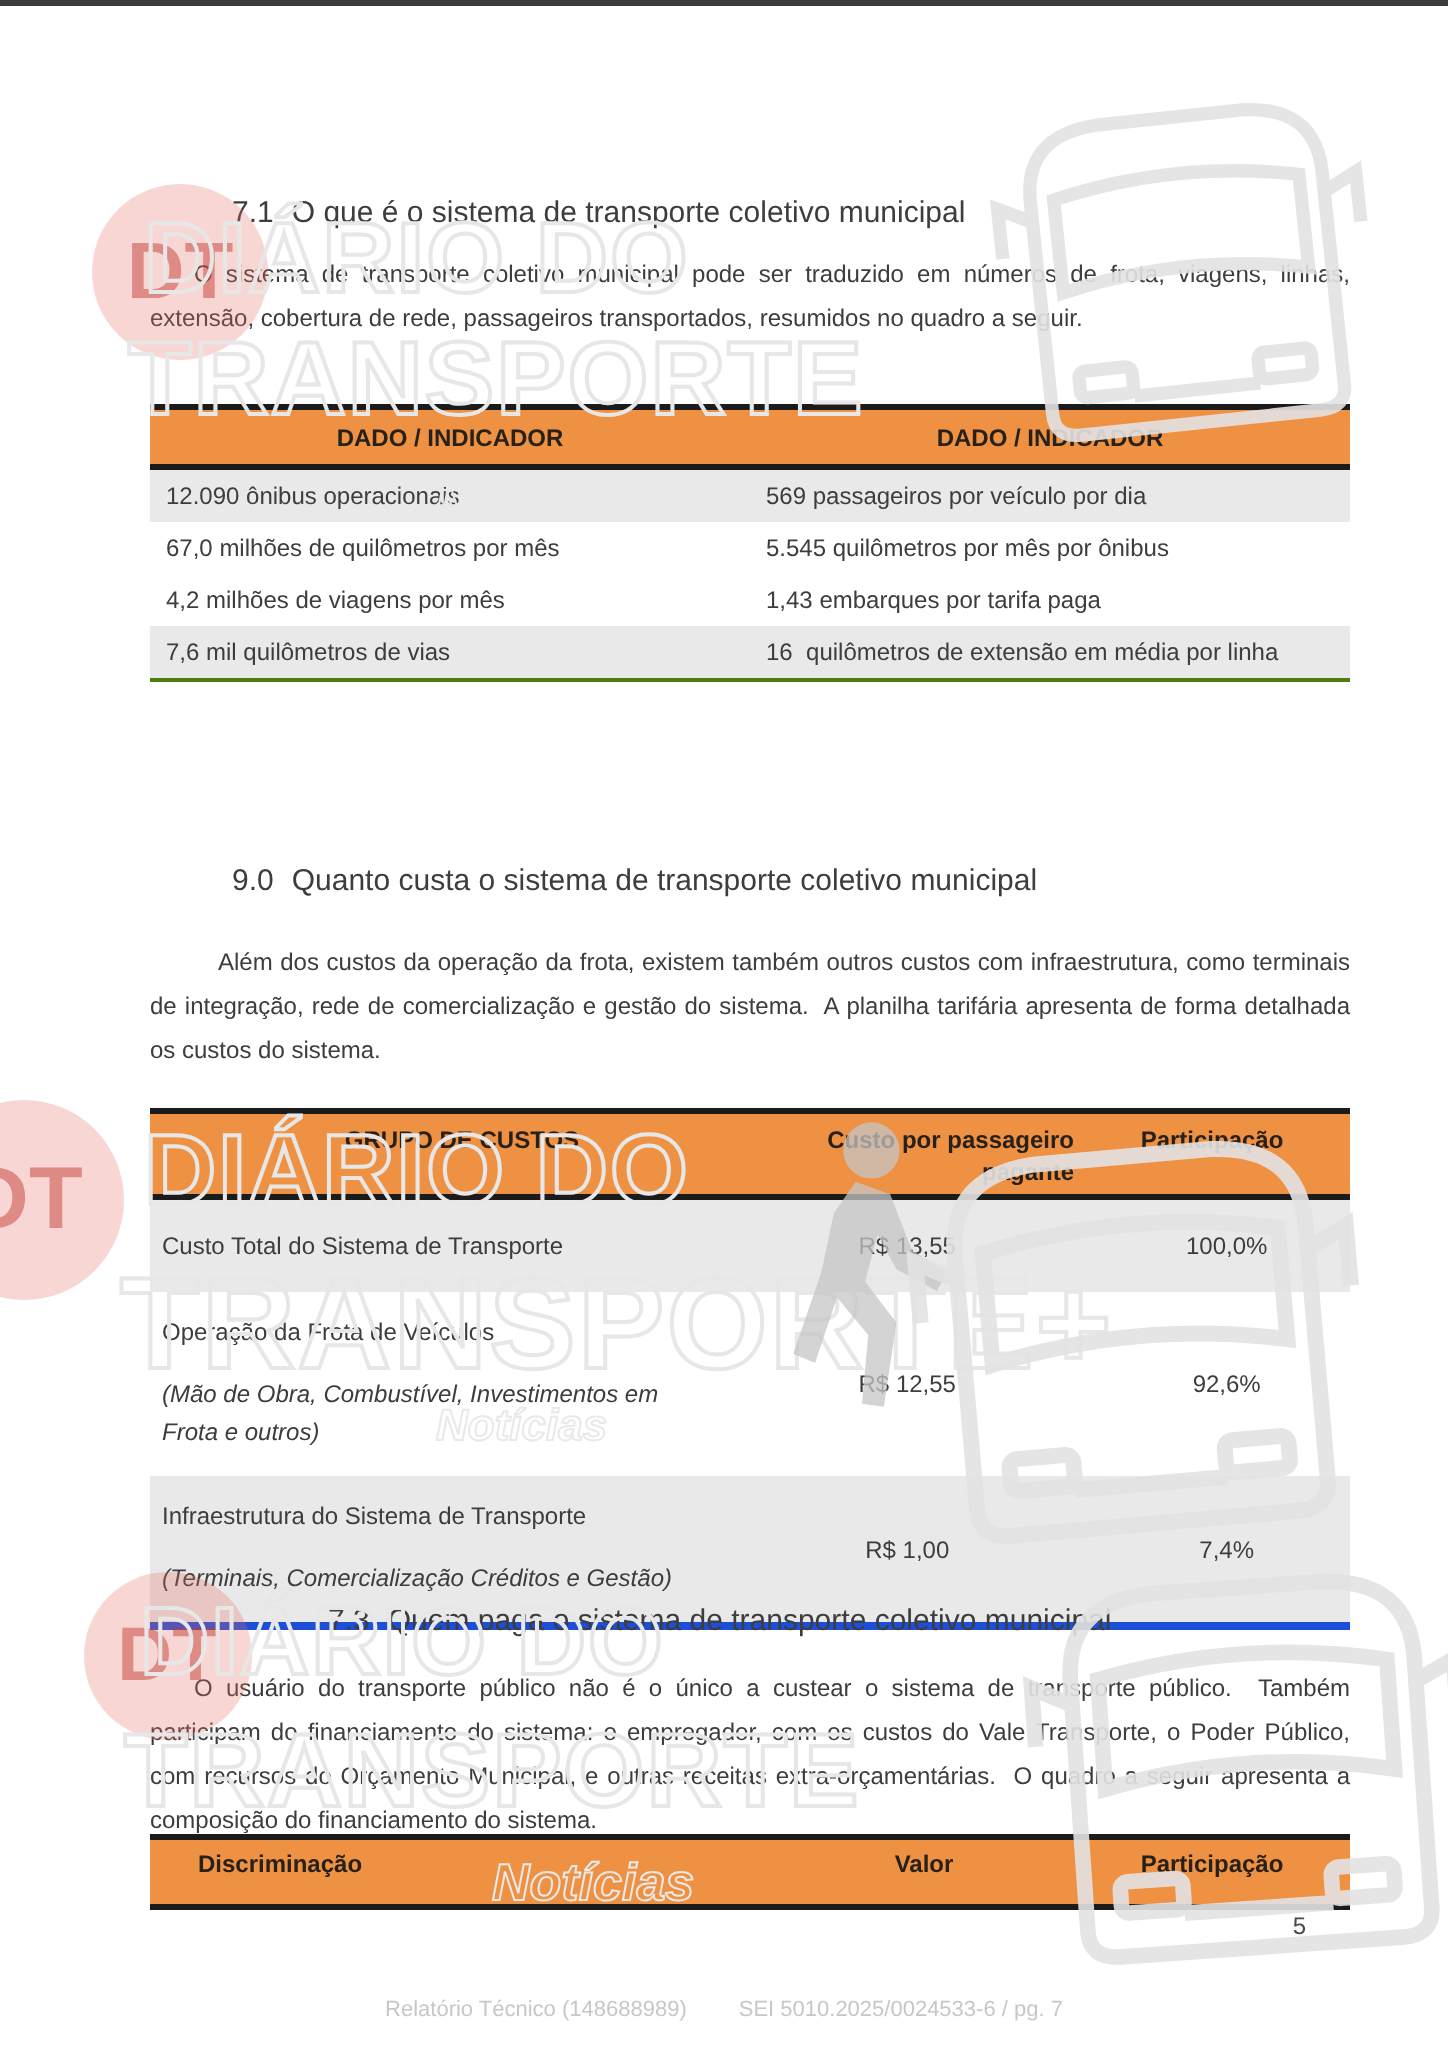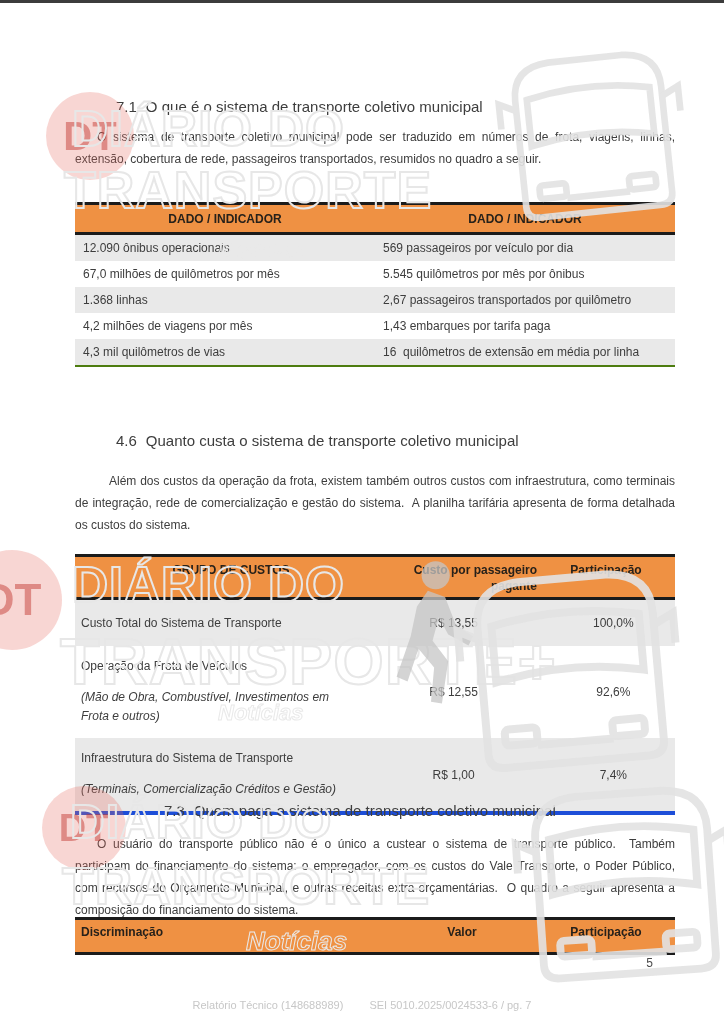--- a/index.html
+++ b/index.html
@@ -60,21 +60,21 @@
   .t2 .tcol.c1 { padding:12px 10px 12px 6px; text-align:left; }
   .t2 .tcol.c2, .t2 .tcol.c3 { text-align:center; }
   .t2 .lbl { line-height:16px; }
   .t2 .dtl { font-style:italic; line-height:19px; margin-top:14px; }
   .t2 .dtl:empty { display:none; }
   .t2 { border-bottom:4px solid #1d4ed8;margin-top:20px; }
 
   
   .t3 .thead { height:32px; align-items:flex-start; }
   .t3 .hcell { padding-top:5px; }
-  .t3 .c1 { width:52%; text-align:left; padding-left:6px; }
+  .t3 .c1 { width:52%; text-align:left; padding-left:24px; }
   .t3 .c2 { width:25%; text-align:center; }
   .t3 .c3 { width:23%; text-align:center; }
 
   .pagenum {
     position:absolute; top:956px; left:75px; width:600px; text-align:right;
     padding-right:22px; box-sizing:border-box; font-size:12px; color:#4a4a4a; z-index:2;
   }
   .footer {
     position:absolute; top:999px; left:0; width:724px; display:flex;
     justify-content:center; gap:26px; font-size:11px; color:#c7c7c7; z-index:2;
@@ -146,36 +146,32 @@
       <div class="hcell">DADO / INDICADOR</div>
     </div>
     <div class="trow stripe">
       <div class="tcell">12.090 ônibus operacionais</div>
       <div class="tcell">569 passageiros por veículo por dia</div>
     </div>
     <div class="trow">
       <div class="tcell">67,0 milhões de quilômetros por mês</div>
       <div class="tcell">5.545 quilômetros por mês por ônibus</div>
     </div>
-    <div class="trow stripe">
-      <div class="tcell">1.368 linhas</div>
-      <div class="tcell">2,67 passageiros transportados por quilômetro</div>
-    </div>
     <div class="trow">
       <div class="tcell">4,2 milhões de viagens por mês</div>
       <div class="tcell">1,43 embarques por tarifa paga</div>
     </div>
     <div class="trow stripe">
-      <div class="tcell" style="align-self:flex-end;">4,3 mil quilômetros de vias</div>
+      <div class="tcell" style="align-self:flex-end;">7,6 mil quilômetros de vias</div>
       <div class="tcell">16&nbsp; quilômetros de extensão em média por linha</div>
     </div>
   </div>
 
   <div class="heading" style="top:432px;">
-    <span class="num">4.6</span><span>Quanto custa o sistema de transporte coletivo municipal</span>
+    <span class="num">9.0</span><span>Quanto custa o sistema de transporte coletivo municipal</span>
   </div>
   <p class="para indent34" style="top:470px;">Além dos custos da operação da frota, existem também outros custos com infraestrutura, como terminais de integração, rede de comercialização e gestão do sistema.&nbsp; A planilha tarifária apresenta de forma detalhada os custos do sistema.</p>
 
   <div class="tbl t2" style="top:534px;">
     <div class="thead">
       <div class="hcell c1">GRUPO DE CUSTOS</div>
       <div class="hcell c2">Custo por passageiro pagante</div>
       <div class="hcell c3">Participação</div>
     </div>
     <div class="trow stripe" style="min-height:46px;">

